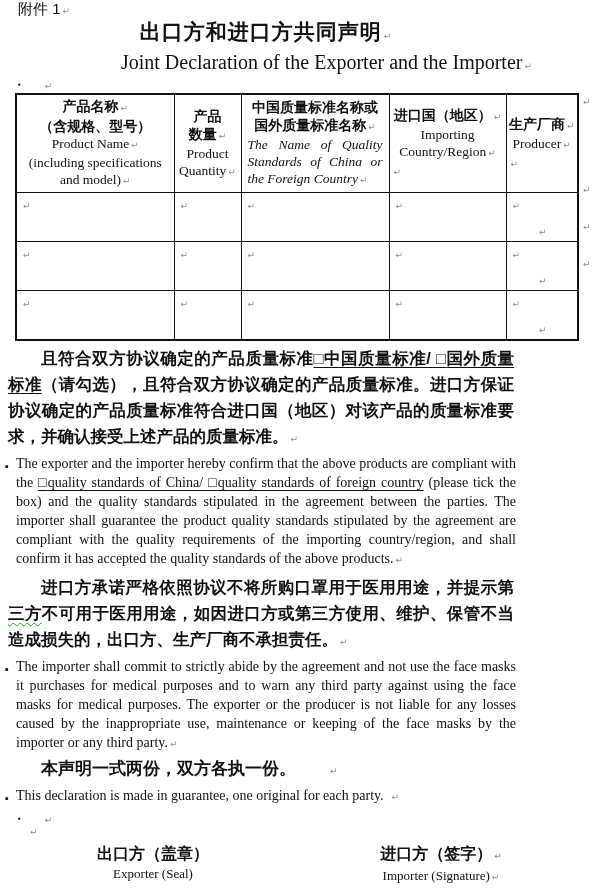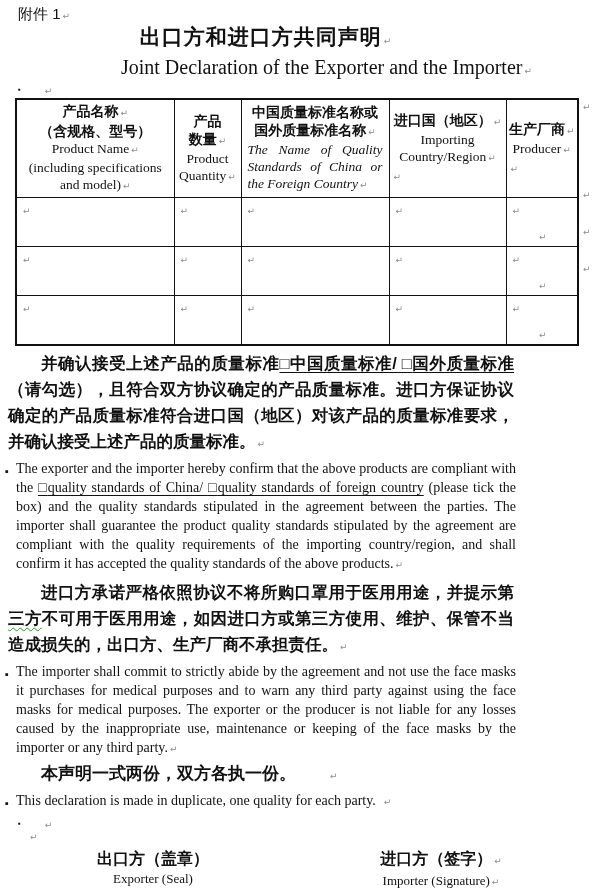--- a/index.html
+++ b/index.html
@@ -1,18 +1,18 @@
 <!DOCTYPE html>
 <html><head>
 <meta charset="utf-8">
 <style>
   * { margin:0; padding:0; box-sizing:border-box; }
   body { width:600px; height:890px; overflow:hidden; background:#ffffff; color:#111;
          font-family:"Liberation Sans", sans-serif; }
-  .page { width:532px; height:890px; padding-top:5px; position:relative; background:#fff; }
+  .page { width:532px; height:890px; position:relative; background:#fff; }
 
   .pilcrow { color:#8d8d8d; font-size:9px; font-weight:normal; text-decoration:none;
              font-family:"DejaVu Sans", sans-serif; margin-left:2px; vertical-align:baseline; }
   .sq-bullet { color:#111; font-size:8px; vertical-align:middle; }
   .dot-bullet { position:absolute; left:2px; top:3px; font-size:11px; color:#111; }
 
   .attach-row { margin-left:18px; height:18px; font-size:15px; }
   .title-zh { text-align:center; font-size:21px; font-weight:bold; line-height:28px; letter-spacing:1px; }
   .title-en { text-align:right; font-size:20px; line-height:25px;
               font-family:"Liberation Serif", serif; }
@@ -135,41 +135,41 @@
         </tr>
       </tbody>
     </table>
     <span class="pilcrow gutter-p" style="top:4px;">↵</span>
     <span class="pilcrow gutter-p" style="top:92px;">↵</span>
     <span class="pilcrow gutter-p" style="top:129px;">↵</span>
     <span class="pilcrow gutter-p" style="top:166px;">↵</span>
   </div>
 
   <p class="para-zh">
-    <span>并确认接受上述产品的质量标准</span><span class="u">□</span><span class="u">中国质量标准/ </span><span class="u">□</span><span class="u">国外质量标准</span><span>（请勾选），且符合双方协议确定的产品质量标准。进口方保证协议确定的产品质量标准符合进口国（地区）对该产品的质量标准要求，并确认接受上述产品的质量标准。</span><span class="pilcrow">↵</span>
+    <span>且符合双方协议确定的产品质量标准</span><span class="u">□</span><span class="u">中国质量标准/ </span><span class="u">□</span><span class="u">国外质量标准</span><span>（请勾选），且符合双方协议确定的产品质量标准。进口方保证协议确定的产品质量标准符合进口国（地区）对该产品的质量标准要求，并确认接受上述产品的质量标准。</span><span class="pilcrow">↵</span>
   </p>
 
   <p class="para-en">
     <span class="dot-bullet">▪</span><span>The exporter and the importer hereby confirm that the above products are compliant with the </span><span class="u">□</span><span class="u">quality standards of China/ </span><span class="u">□</span><span class="u">quality standards of foreign country</span><span> (please tick the box) and the quality standards stipulated in the agreement between the parties. The importer shall guarantee the product quality standards stipulated by the agreement are compliant with the quality requirements of the importing country/region, and shall confirm it has accepted the quality standards of the above products.</span><span class="pilcrow">↵</span>
   </p>
 
   <p class="para-zh">
     <span>进口方承诺严格依照协议不将所购口罩用于医用用途，并提示第</span><span class="wavy">三方</span><span>不可用于医用用途，如因进口方或第三方使用、维护、保管不当造成损失的，出口方、生产厂商不承担责任。</span><span class="pilcrow">↵</span>
   </p>
 
   <p class="para-en">
     <span class="dot-bullet">▪</span><span>The importer shall commit to strictly abide by the agreement and not use the face masks it purchases for medical purposes and to warn any third party against using the face masks for medical purposes. The exporter or the producer is not liable for any losses caused by the inappropriate use, maintenance or keeping of the face masks by the importer or any third party.</span><span class="pilcrow">↵</span>
   </p>
 
   <p class="line-zh">
     <span>本声明一式两份，双方各执一份。</span><span class="pilcrow" style="margin-left:34px;">↵</span>
   </p>
 
   <p class="line-en">
-    <span class="dot-bullet">▪</span><span>This declaration is made in duplicate, one quality for each party.</span><span class="pilcrow" style="margin-left:8px;">↵</span>
+    <span class="dot-bullet">▪</span><span>This declaration is made in guarantee, one original for each party.</span><span class="pilcrow" style="margin-left:8px;">↵</span>
   </p>
 
 
   <div class="bullet-row2">
     <span class="sq-bullet">▪</span><span class="pilcrow">↵</span>
   </div>
   <div class="pilcrow-row">
     <span class="pilcrow">↵</span>
   </div>
 

